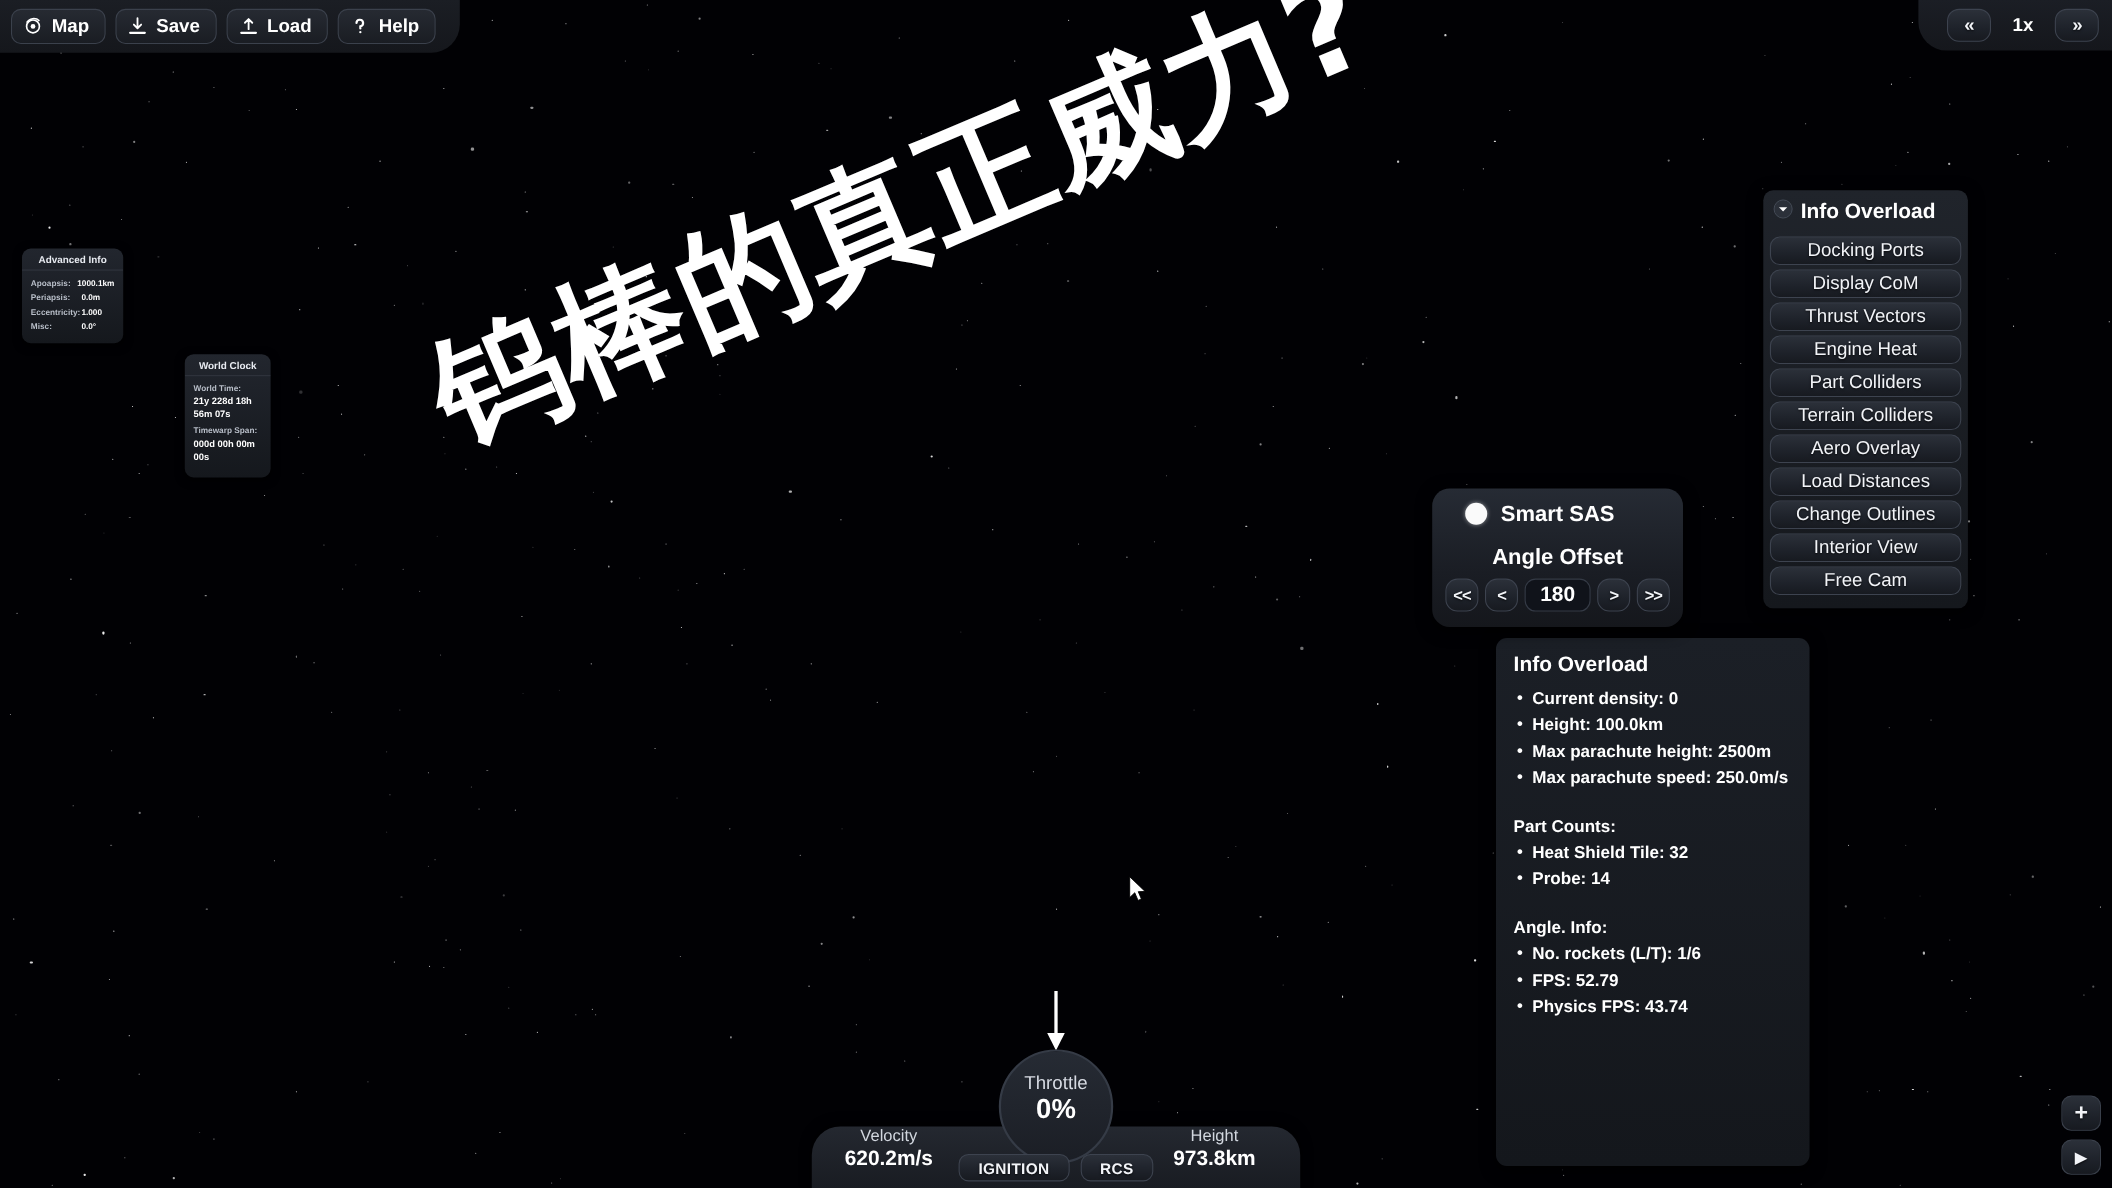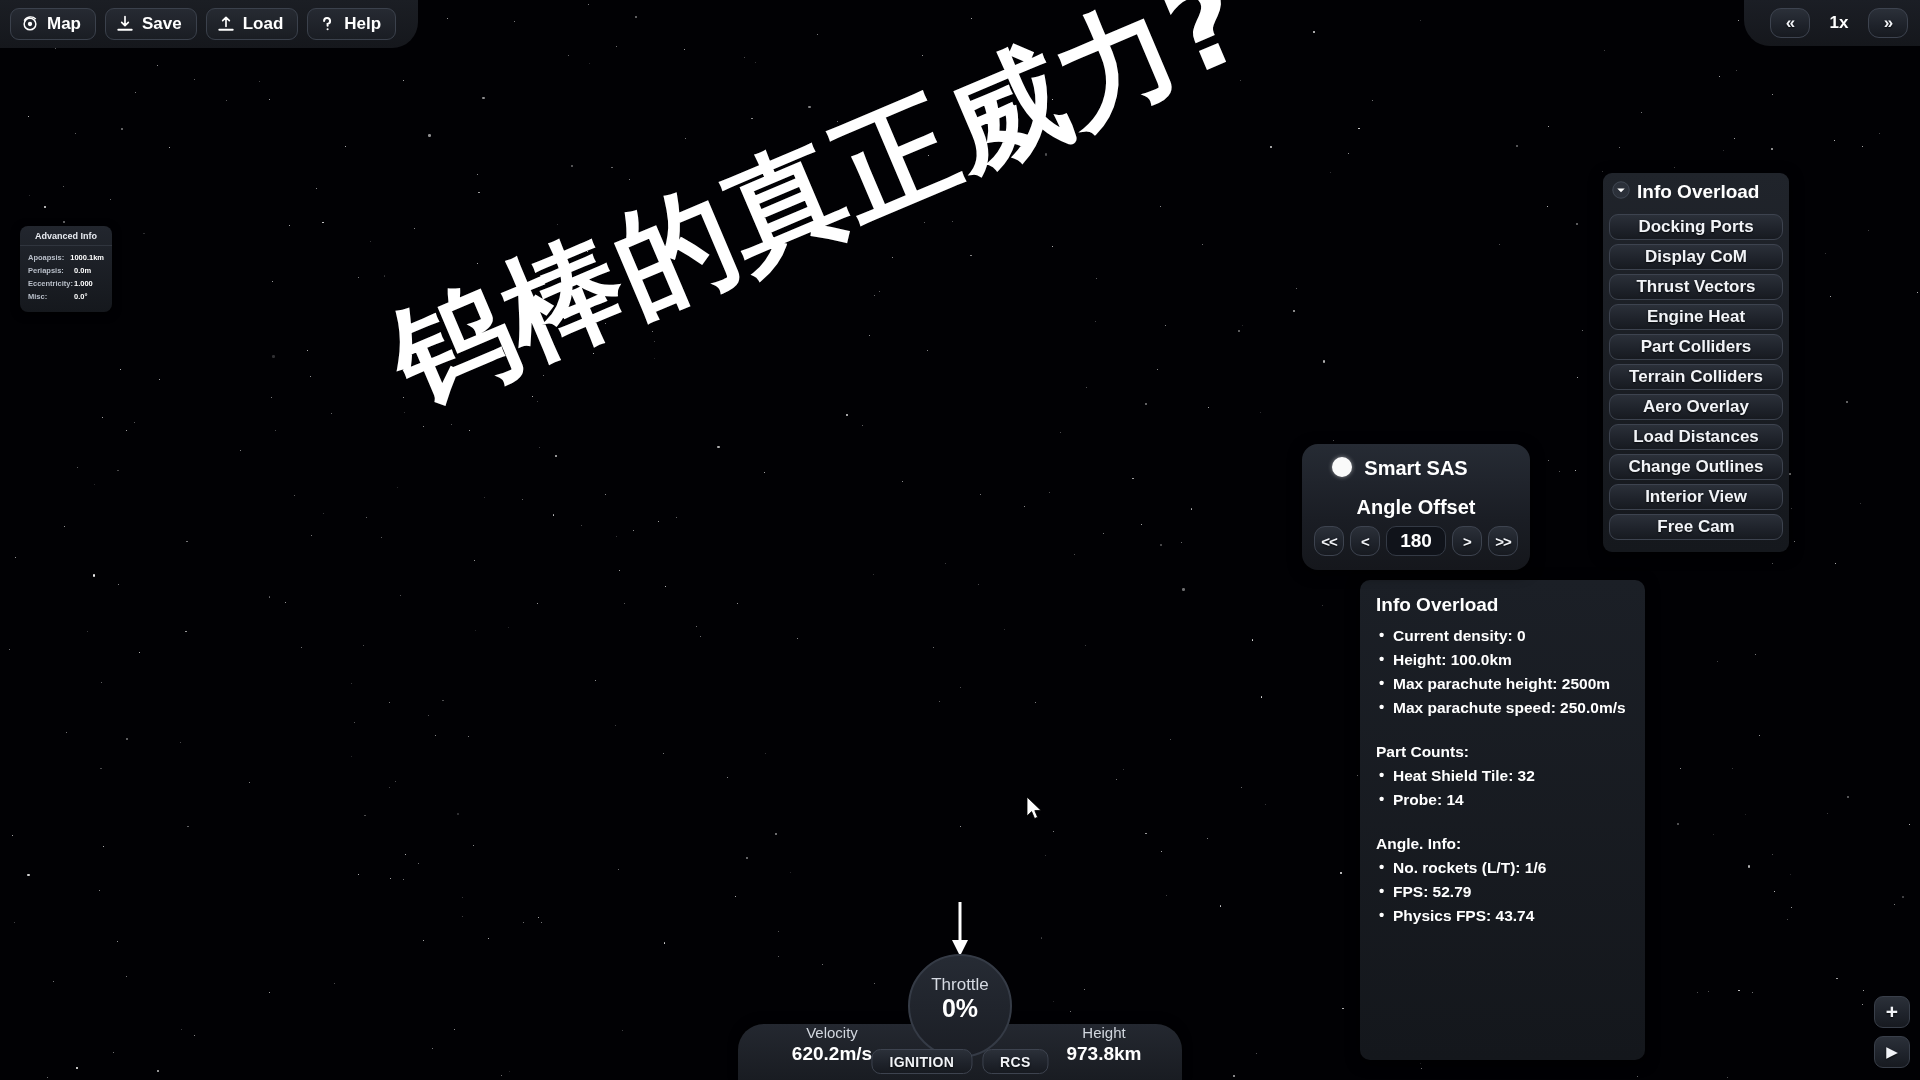--- a/index.html
+++ b/index.html
@@ -131,21 +131,21 @@
   
   #io-menu {
     position:absolute; left:1603px; top:173px; width:186px;
     padding:6px 4px 8px; border-radius:9px;
     background:linear-gradient(180deg,#20242b 0%,#15181d 100%);
     box-shadow:0 3px 14px rgba(0,0,0,.85);
   }
   #io-menu-header { display:flex; align-items:center; gap:7px; padding:2px 4px 7px 5px; }
   #io-menu-header .t { font-size:19px; font-weight:700; }
   .io-item {
-    height:26px; margin:4px 2px; font-size:17px; font-weight:700;
+    height:26px; margin:4px 2px; font-size:17px; font-weight:400;
     border-radius:9px;
   }
 
   
   #io-panel {
     position:absolute; left:1360px; top:580px; width:285px; height:480px;
     border-radius:10px; padding:14px 16px;
     background:linear-gradient(180deg,#1b1f26 0%,#14171c 100%);
     box-shadow:0 3px 14px rgba(0,0,0,.85);
     overflow:hidden;
@@ -169,21 +169,21 @@
     background:linear-gradient(180deg,#262b34 0%,#1b1e25 100%);
     border:2px solid #353b46;
     display:flex; flex-direction:column; align-items:center; justify-content:center;
     padding-bottom:14px;
   }
   #throttle-dial .lbl { font-size:17px; color:#d6dae2; font-weight:400; line-height:19px; }
   #throttle-dial .val { font-size:25px; font-weight:700; line-height:29px; }
   .hud-side { position:absolute; bottom:14px; text-align:center; width:140px; }
   .hud-side .lbl { font-size:15px; color:#d2d7df; line-height:18px; }
   .hud-side .val { font-size:19px; font-weight:700; line-height:24px; }
-  #hud-velocity { left:24px; }
+  #hud-velocity { left:0; }
   #hud-height { right:8px; }
   #hud-buttons { position:absolute; left:50%; transform:translateX(-50%); bottom:6px; display:flex; gap:10px; }
   #hud-buttons .btn { height:25px; padding:0 17px; font-size:14px; font-weight:700; border-radius:9px; letter-spacing:.3px; }
   #throttle-arrow { position:absolute; left:50%; transform:translateX(-50%); bottom:118px; }
 
   
   #br-buttons { position:absolute; right:10px; bottom:12px; display:flex; flex-direction:column; gap:8px; }
   #br-buttons .btn { width:36px; height:32px; border-radius:9px; border-color:#393f4a; }
 
   
@@ -683,20 +683,33 @@
         <span class="k">Eccentricity:</span>
         <span class="v">1.000</span>
       </div>
       <div class="row">
         <span class="k">Misc:</span>
         <span class="v">0.0°</span>
       </div>
     </div>
   </div>
 
+  <div class="mini" id="world-clock">
+    <div class="mini-title">World Clock</div>
+    <div class="mini-body">
+      <div class="blk">
+        <div class="k">World Time:</div>
+        <div class="v">21y 228d 18h 56m 07s</div>
+      </div>
+      <div class="blk">
+        <div class="k">Timewarp Span:</div>
+        <div class="v">000d 00h 00m 00s</div>
+      </div>
+    </div>
+  </div>
 
   <div id="watermark">钨棒的真正威力?</div>
 
   <div id="io-panel">
     <div id="io-panel-title">Info Overload</div>
     <div class="li">Current density: 0</div>
     <div class="li">Height: 100.0km</div>
     <div class="li">Max parachute height: 2500m</div>
     <div class="li">Max parachute speed: 250.0m/s</div>
 

